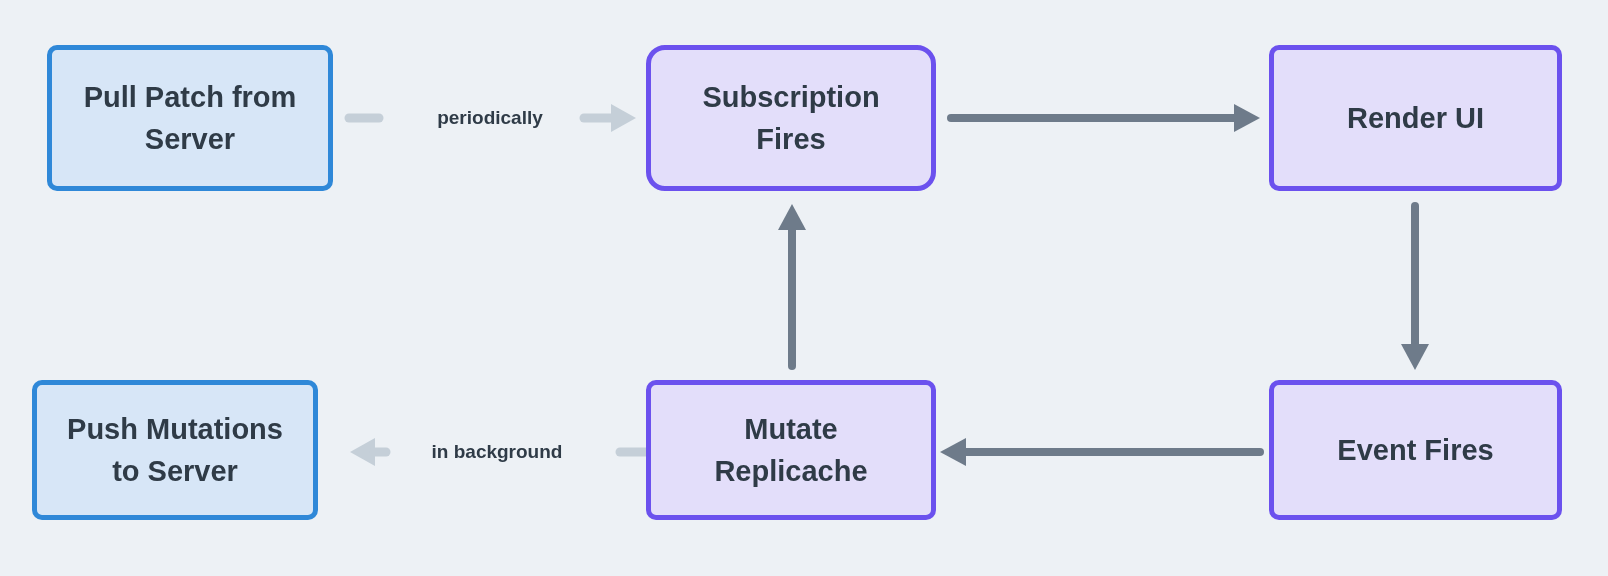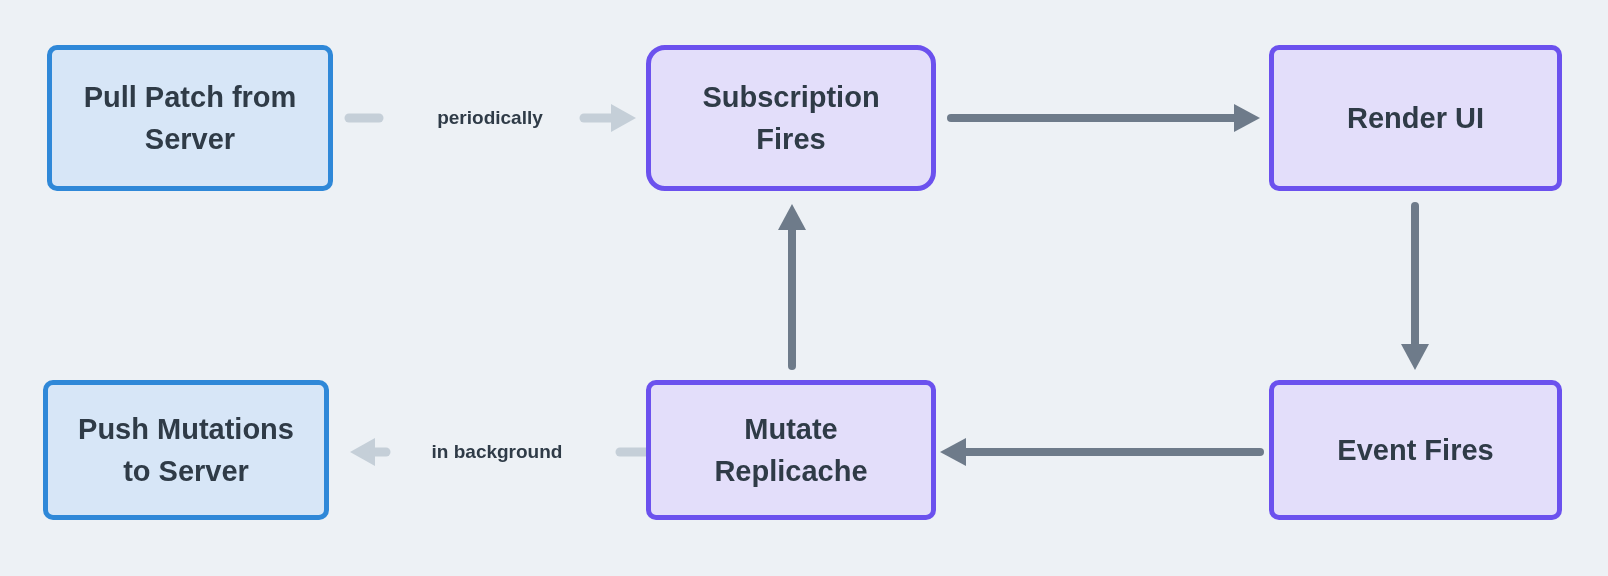--- a/index.html
+++ b/index.html
@@ -43,21 +43,21 @@
     background:var(--blue-node-fill);
     border-color:var(--blue-node-border);
   }
   .node.purple{
     background:var(--purple-node-fill);
     border-color:var(--purple-node-border);
   }
   .node-pull   {left:47px;  top:45px;  width:286px; height:146px;}
   .node-sub    {left:646px; top:45px;  width:290px; height:146px;border-radius:19px;}
   .node-render {left:1269px;top:45px;  width:293px; height:146px;}
-  .node-push   {left:43px;  top:380px; width:286px; height:140px;}
+  .node-push   {left:32px;  top:380px; width:286px; height:140px;}
   .node-mutate {left:646px; top:380px; width:290px; height:140px;}
   .node-event  {left:1269px;top:380px; width:293px; height:140px;}
 
   .edges{
     position:absolute;
     left:0;top:0;
     width:1608px;height:576px;
     pointer-events:none;
   }
   .edges .solid-line{

